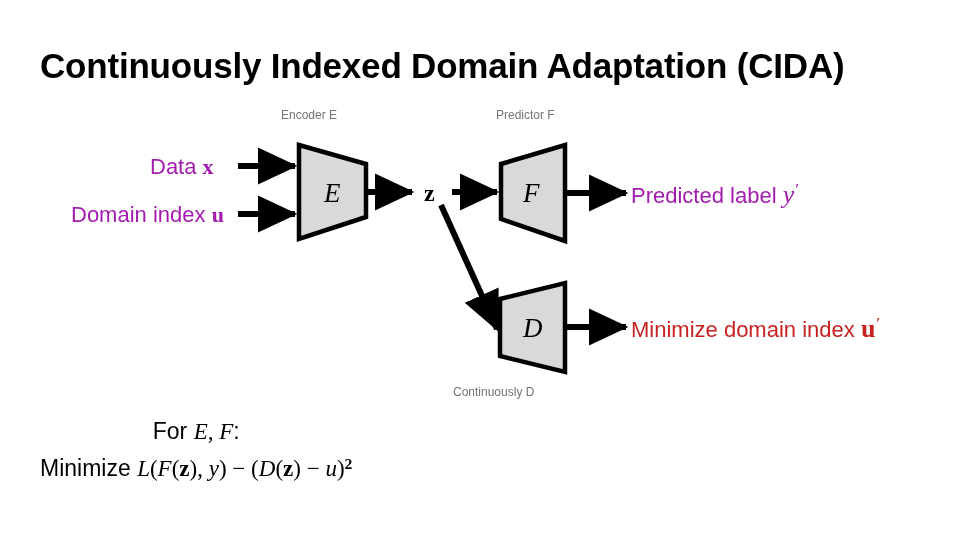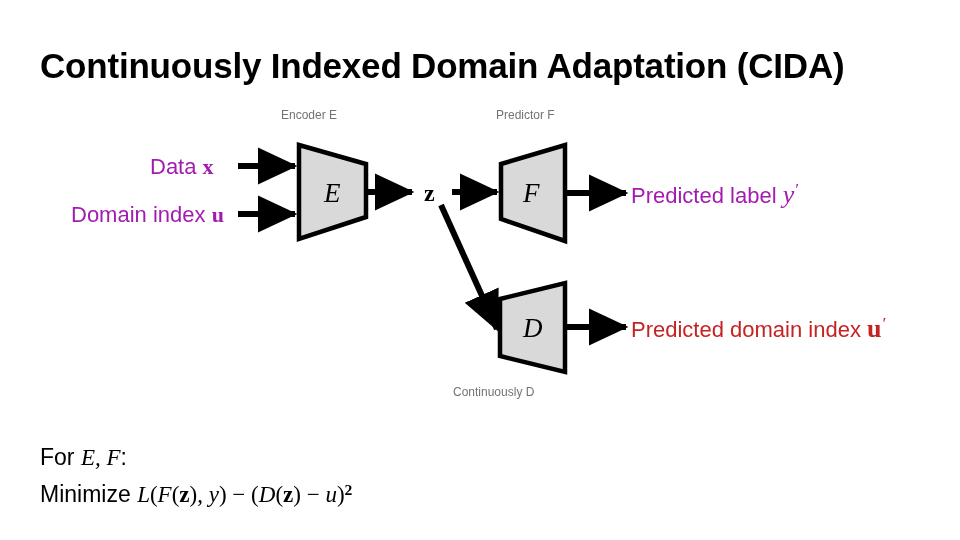--- a/index.html
+++ b/index.html
@@ -178,25 +178,25 @@
 
   <div class="txt lbl-io" style="left:631px; top:181px;">
     <span>Predicted label </span><span class="math-ital" style="font-size:26px;">y</span><span class="prime">′</span>
   </div>
 
   <div class="txt lbl-io" style="left:71px; top:204px;">
     <span>Domain index </span><span class="math-bold">u</span>
   </div>
 
   <div class="txt lbl-io red" style="left:631px; top:315px;">
-    <span>Predicted domain index </span><span class="math-bold" style="font-size:26px;">u</span><span class="prime">′</span>
-  </div>
-
-
-  <div class="eq-block" style="left:40px; top:441px;">
+    <span>Minimize domain index </span><span class="math-bold" style="font-size:26px;">u</span><span class="prime">′</span>
+  </div>
+
+
+  <div class="eq-block" style="left:40px; top:415px;text-align:center;">
     <div class="eq-line">
       <span>For </span><span class="math-ital">E, F</span><span>:</span>
     </div>
     <div class="eq-line">
       <span>Minimize </span><span class="math-ital">L</span><span class="math-serif">(</span><span class="math-ital">F</span><span class="math-serif">(</span><span class="math-bold">z</span><span class="math-serif">)</span><span class="math-serif">, </span><span class="math-ital">y</span><span class="math-serif">)</span><span class="math-serif"> − </span><span class="math-serif">(</span><span class="math-ital">D</span><span class="math-serif">(</span><span class="math-bold">z</span><span class="math-serif">)</span><span class="math-serif"> − </span><span class="math-ital">u</span><span class="math-serif">)</span><span class="sup2">2</span>
     </div>
   </div>
 
 </div>
 

